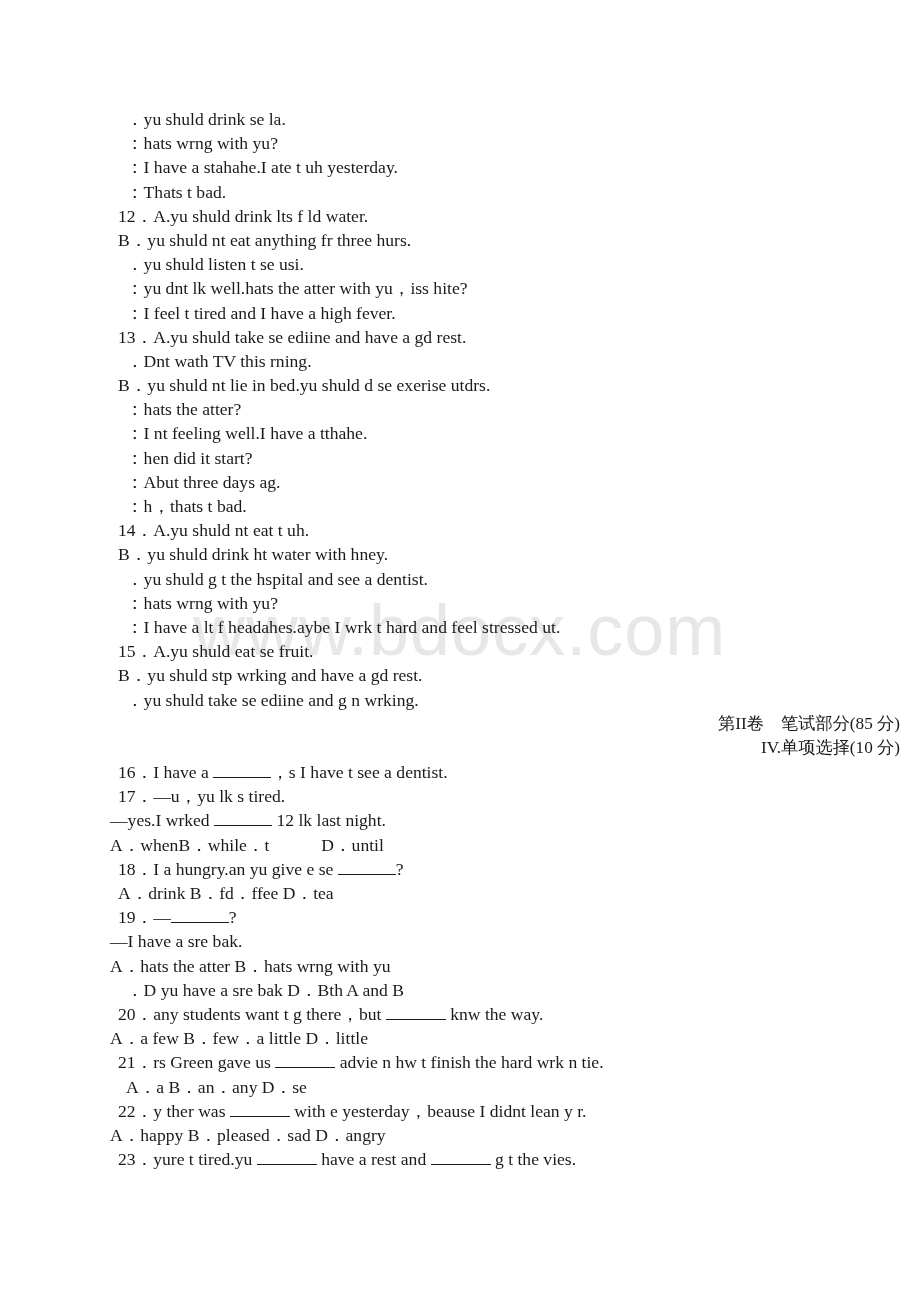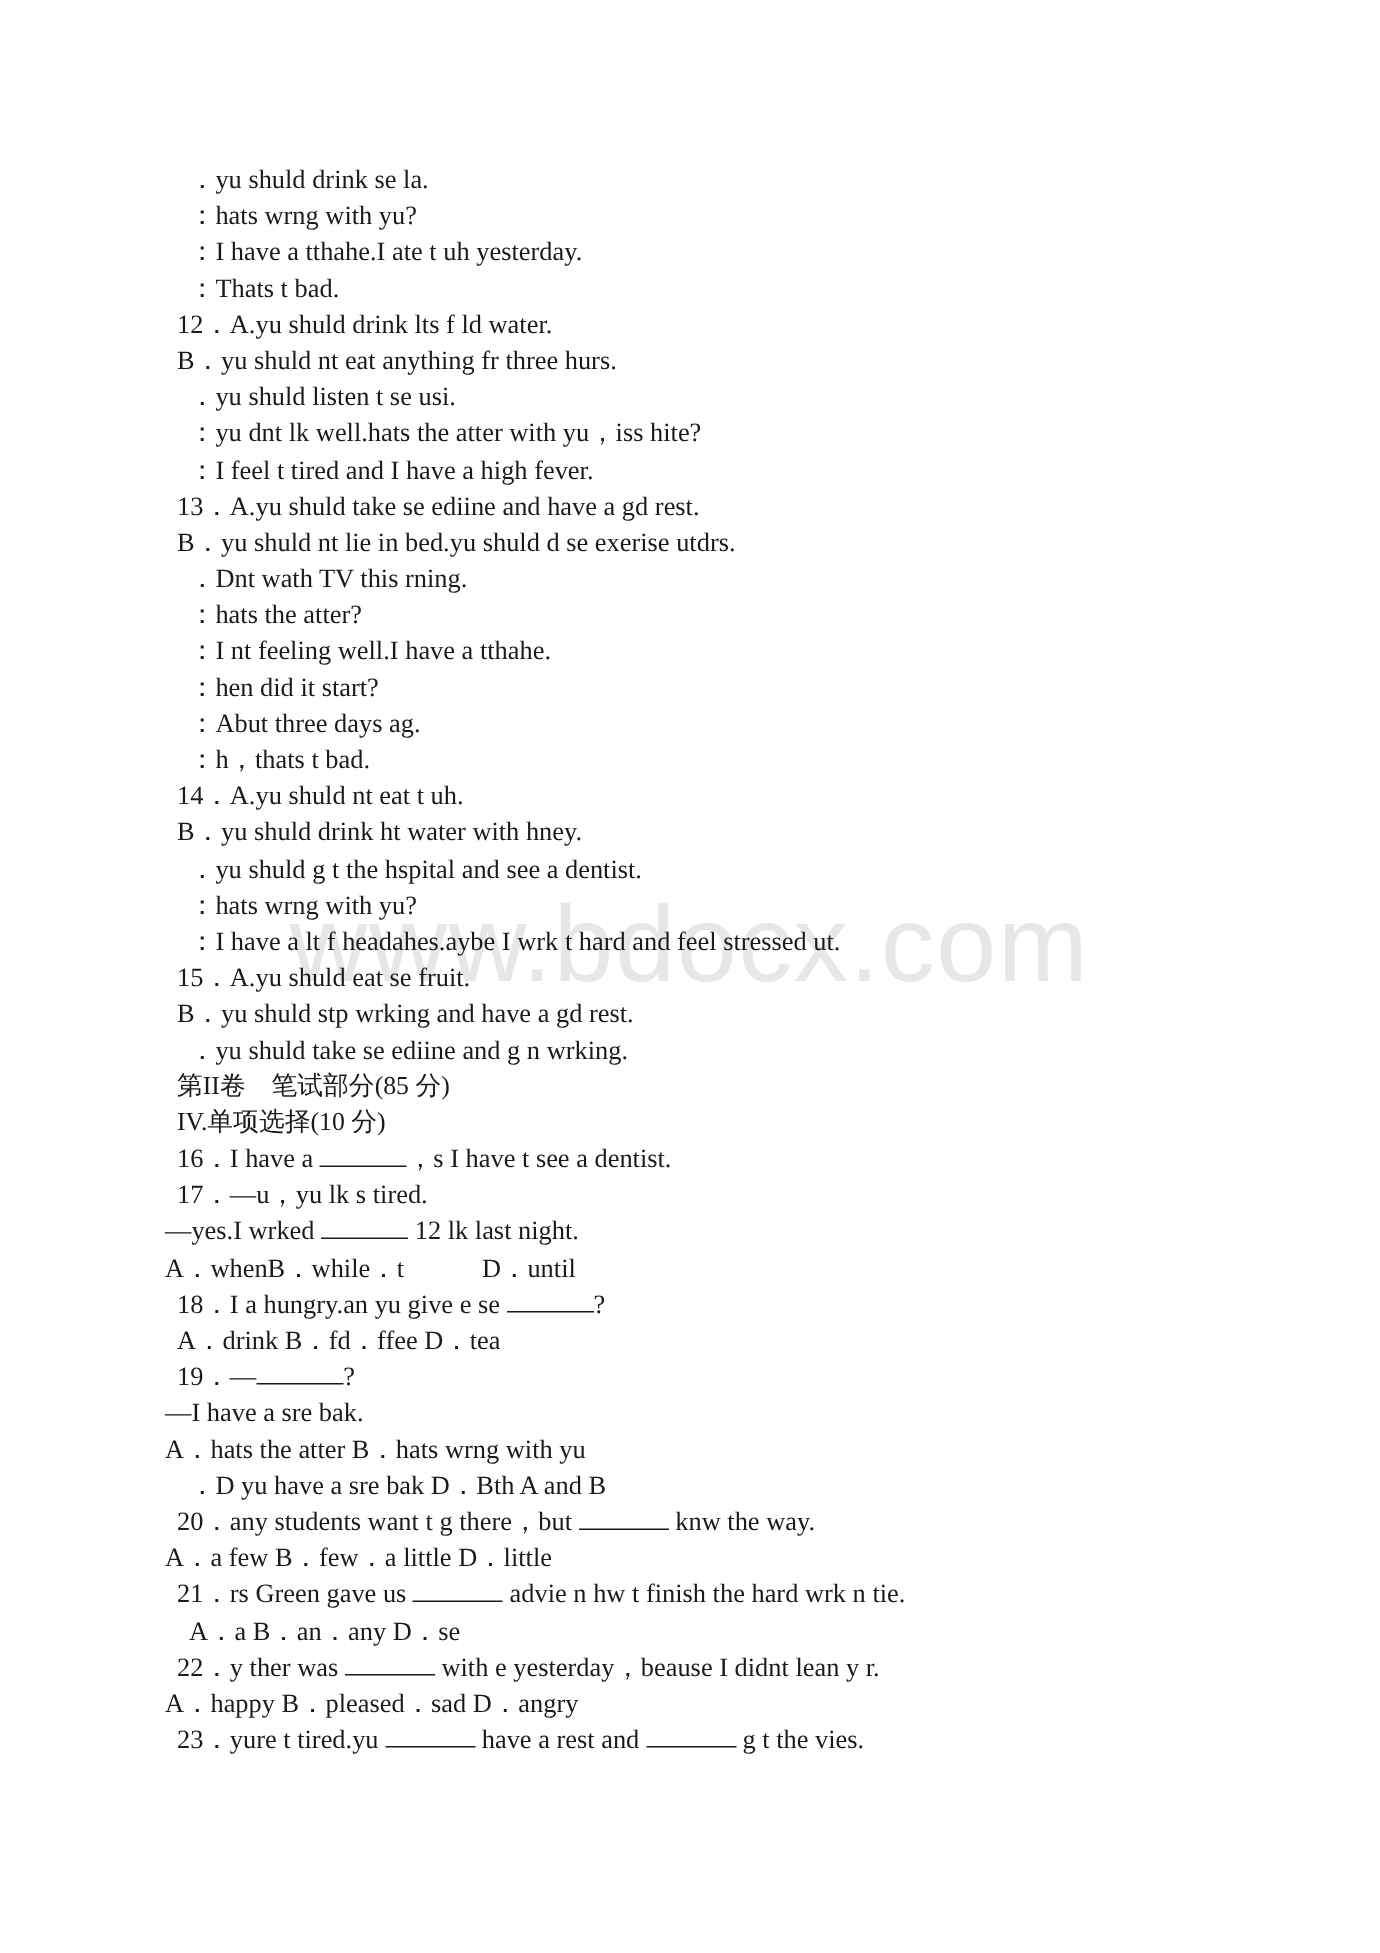--- a/index.html
+++ b/index.html
@@ -56,20 +56,21 @@
     height: 24.2px;
     white-space: nowrap;
     padding-left: 118px;
   }
   
   .ln.ind {
     padding-left: 126px;
   }
   .ln.cn {
     font-size: 17.2px;
+    text-align: right;
   }
 
   .blank {
     display: inline-block;
     border-bottom: 1.3px solid #1a1a1a;
     height: 0.92em;
     vertical-align: baseline;
   }
   .blank.w1 { width: 58px; }
   .blank.w2 { width: 60px; }
@@ -80,30 +81,30 @@
 <body>
 
 <div id="page">
 
   <div id="watermark">www.bdocx.com</div>
 
   <div id="content">
 
     <div class="ln ind">．yu shuld drink se la.</div>
     <div class="ln ind">：hats wrng with yu?</div>
-    <div class="ln ind">：I have a tthahe.I ate t uh yesterday.</div>
+    <div class="ln ind">：I have a stahahe.I ate t uh yesterday.</div>
     <div class="ln ind">：Thats t bad.</div>
     <div class="ln">12．A.yu shuld drink lts f ld water.</div>
     <div class="ln">B．yu shuld nt eat anything fr three hurs.</div>
     <div class="ln ind">．yu shuld listen t se usi.</div>
     <div class="ln ind">：yu dnt lk well.hats the atter with yu，iss hite?</div>
     <div class="ln ind">：I feel t tired and I have a high fever.</div>
     <div class="ln">13．A.yu shuld take se ediine and have a gd rest.</div>
+    <div class="ln ind">．Dnt wath TV this rning.</div>
     <div class="ln">B．yu shuld nt lie in bed.yu shuld d se exerise utdrs.</div>
-    <div class="ln ind">．Dnt wath TV this rning.</div>
     <div class="ln ind">：hats the atter?</div>
     <div class="ln ind">：I nt feeling well.I have a tthahe.</div>
     <div class="ln ind">：hen did it start?</div>
     <div class="ln ind">：Abut three days ag.</div>
     <div class="ln ind">：h，thats t bad.</div>
     <div class="ln">14．A.yu shuld nt eat t uh.</div>
     <div class="ln">B．yu shuld drink ht water with hney.</div>
     <div class="ln ind">．yu shuld g t the hspital and see a dentist.</div>
     <div class="ln ind">：hats wrng with yu?</div>
     <div class="ln ind">：I have a lt f headahes.aybe I wrk t hard and feel stressed ut.</div>

